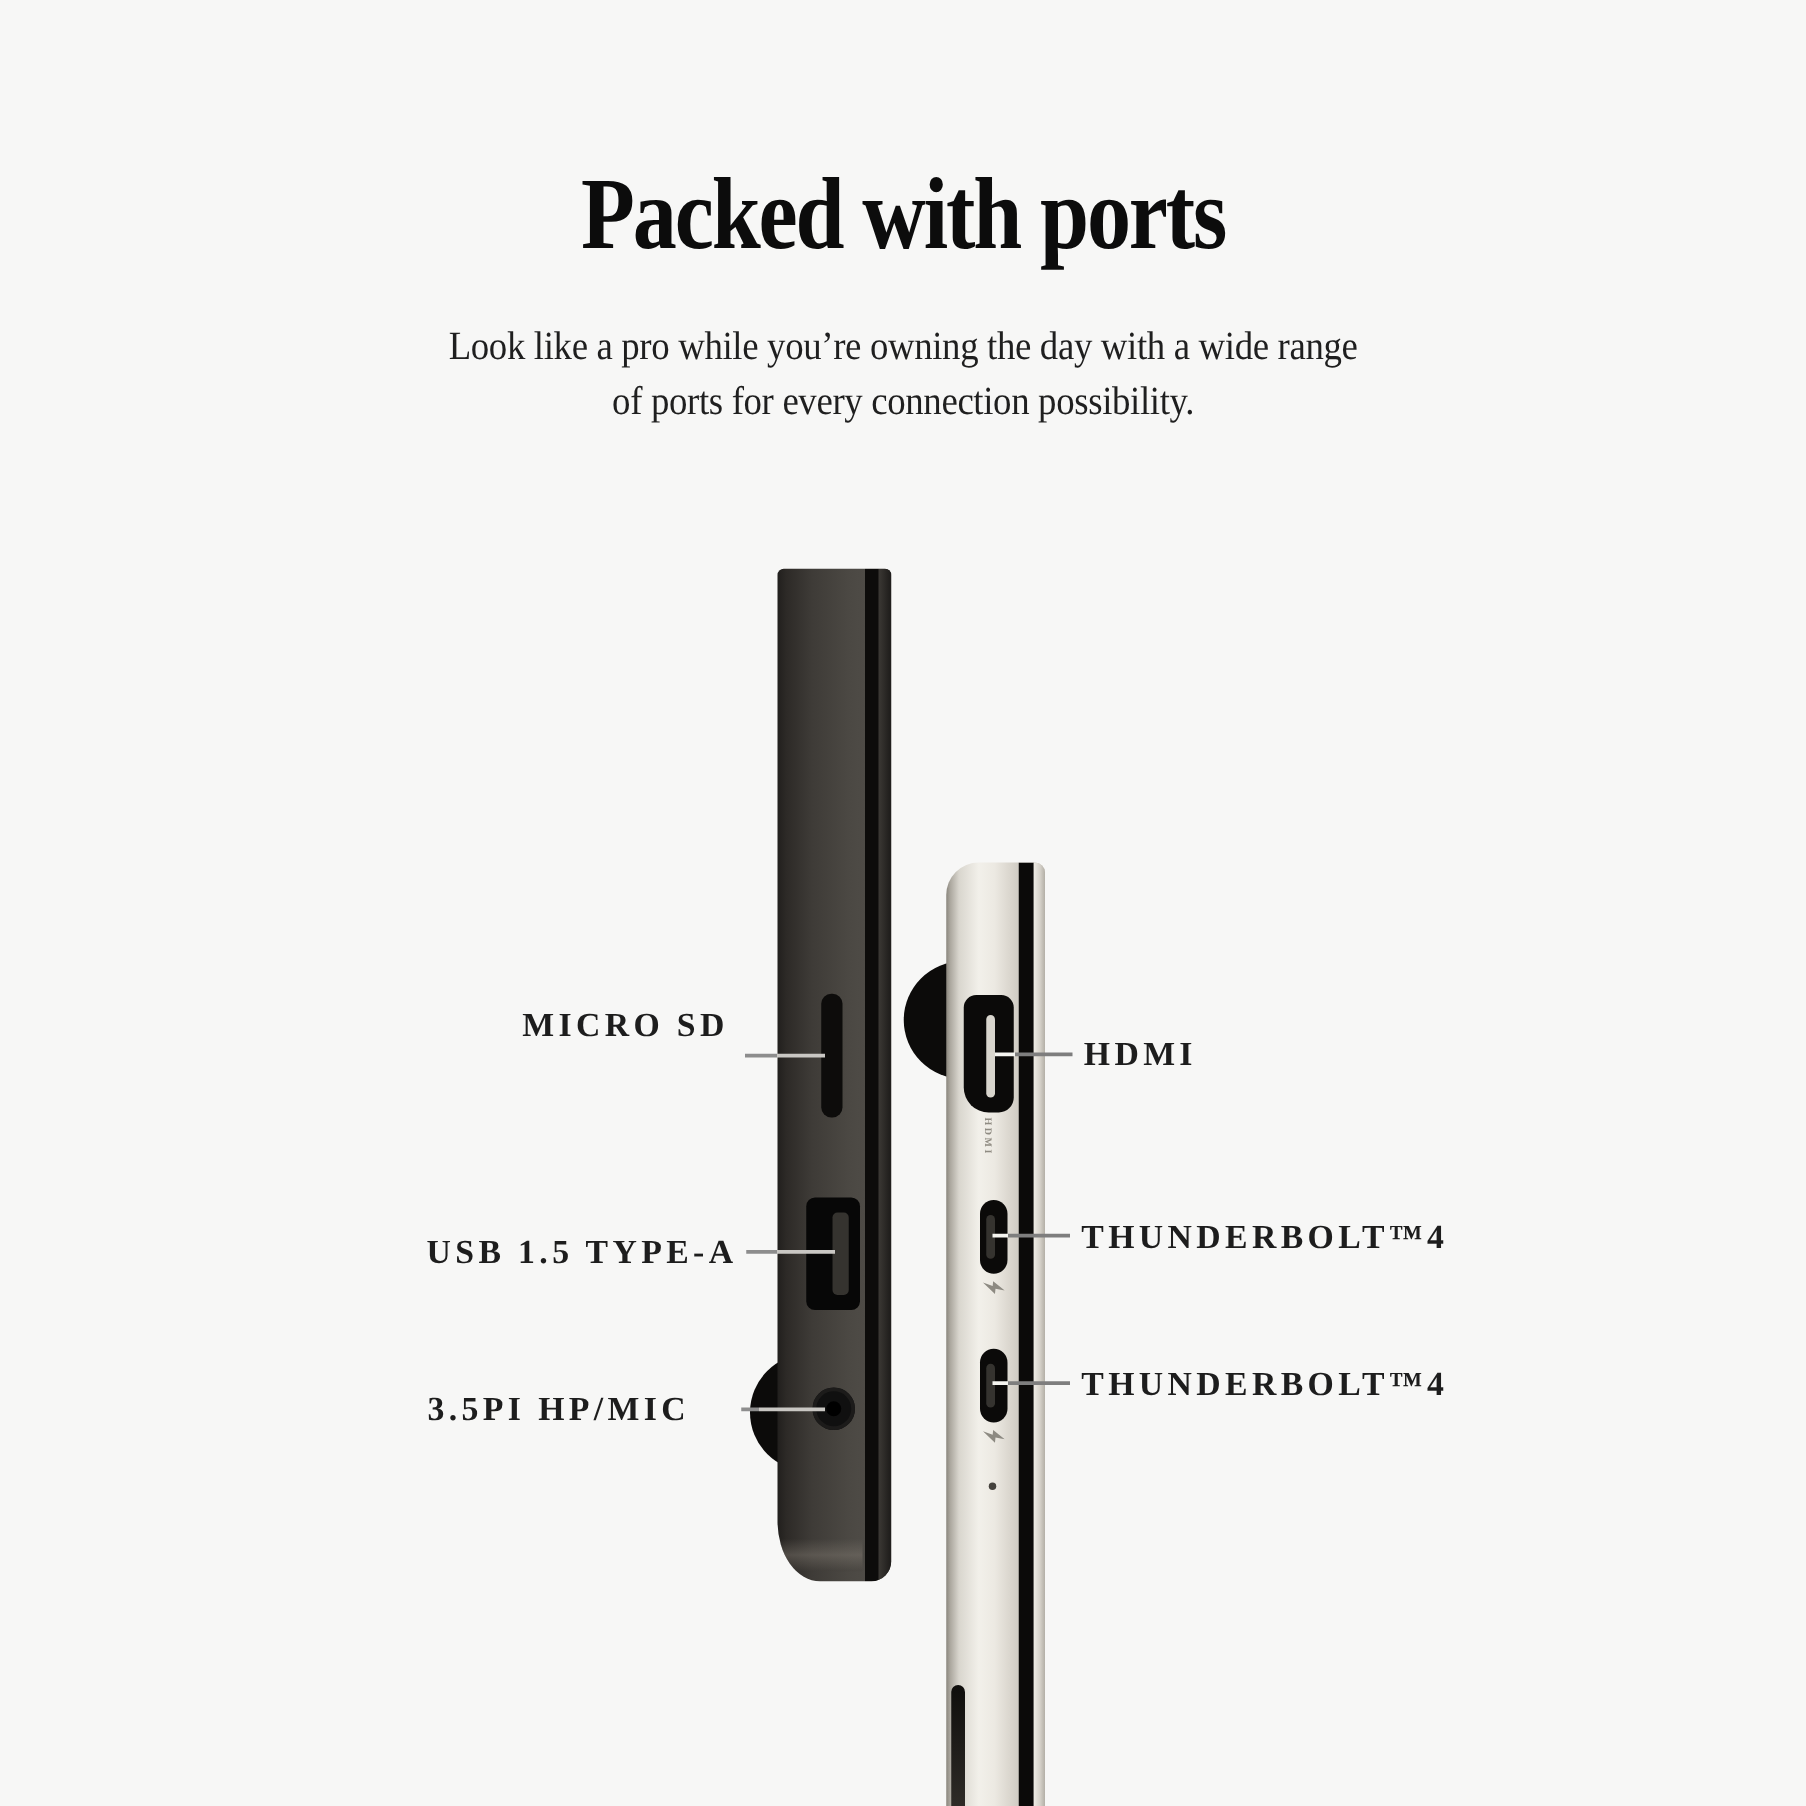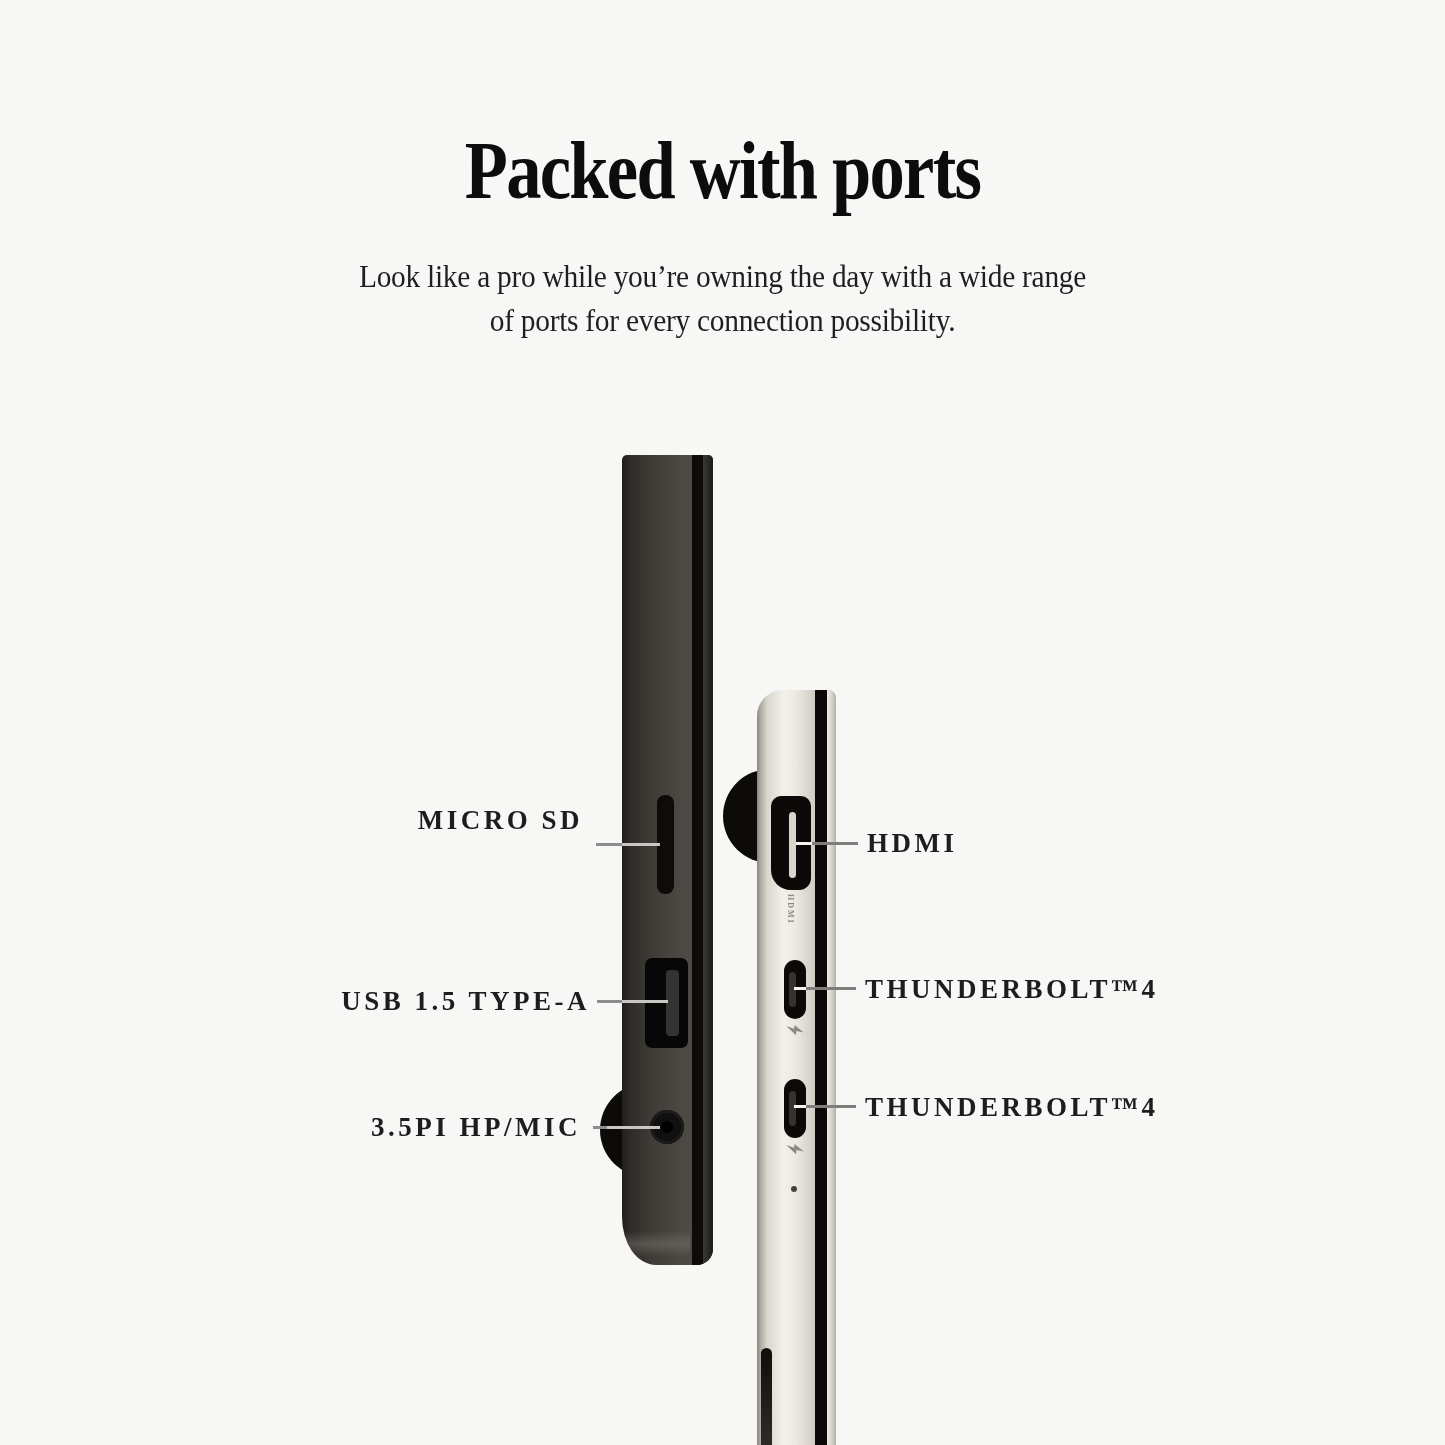--- a/index.html
+++ b/index.html
@@ -80,21 +80,21 @@
   .r2{left:794px;top:987px;width:62px;background:linear-gradient(90deg,#f5f4f0 0 12px,#7e7e7e 12px);}
   .r3{left:794px;top:1105px;width:62px;background:linear-gradient(90deg,#f5f4f0 0 12px,#7e7e7e 12px);}
 
   
   .plabel{
     font-size:27px;font-weight:700;letter-spacing:3.5px;line-height:32px;
     color:#1d1d1d;white-space:nowrap;
   }
   .lab-microsd{right:862px;top:791px;text-align:left;margin-top:13px;}
   .lab-usb{right:855px;top:985px;text-align:right;}
-  .lab-jack{right:864px;top:1111px;text-align:right;}
+  .lab-jack{right:893px;top:1111px;text-align:right;}
   .lab-hdmi{left:867px;top:827px;}
   .lab-tb1{left:865px;top:973px;}
   .lab-tb2{left:865px;top:1091px;}
 </style>
 </head>
 <body>
 
 <div class="canvas">
 
   <div class="abs title">Packed with ports</div>

